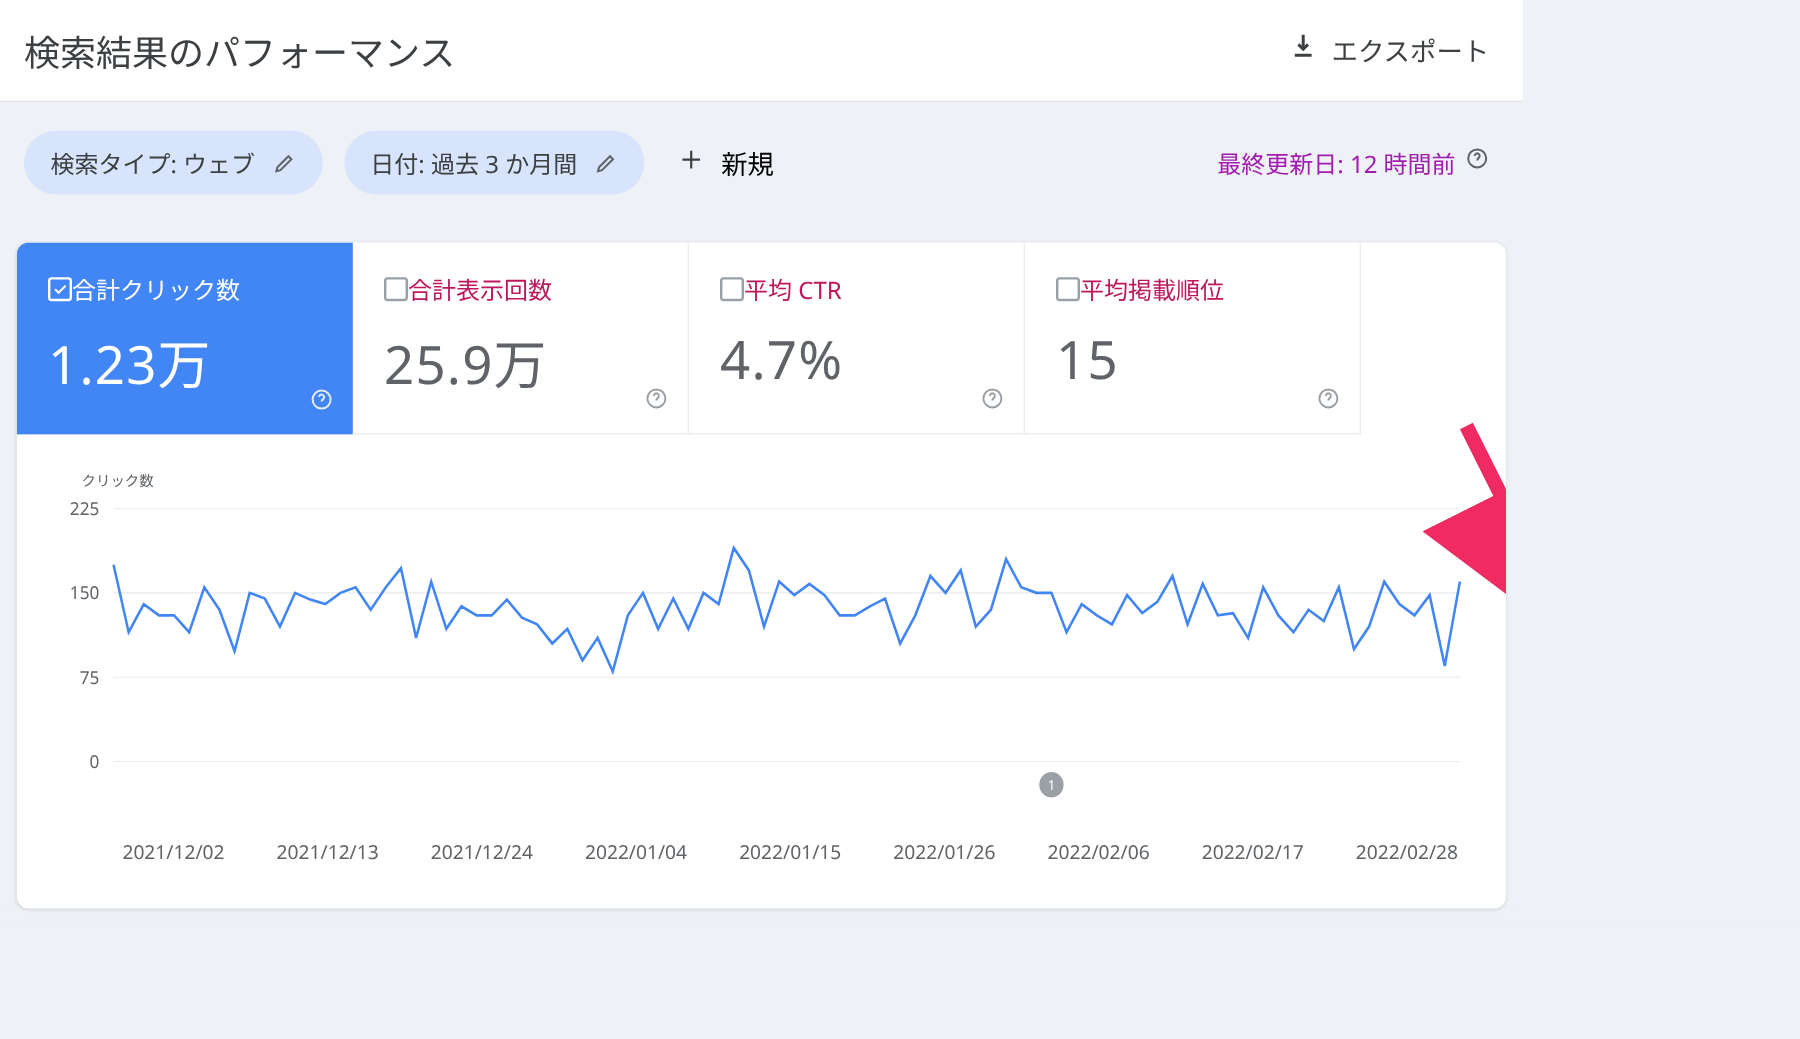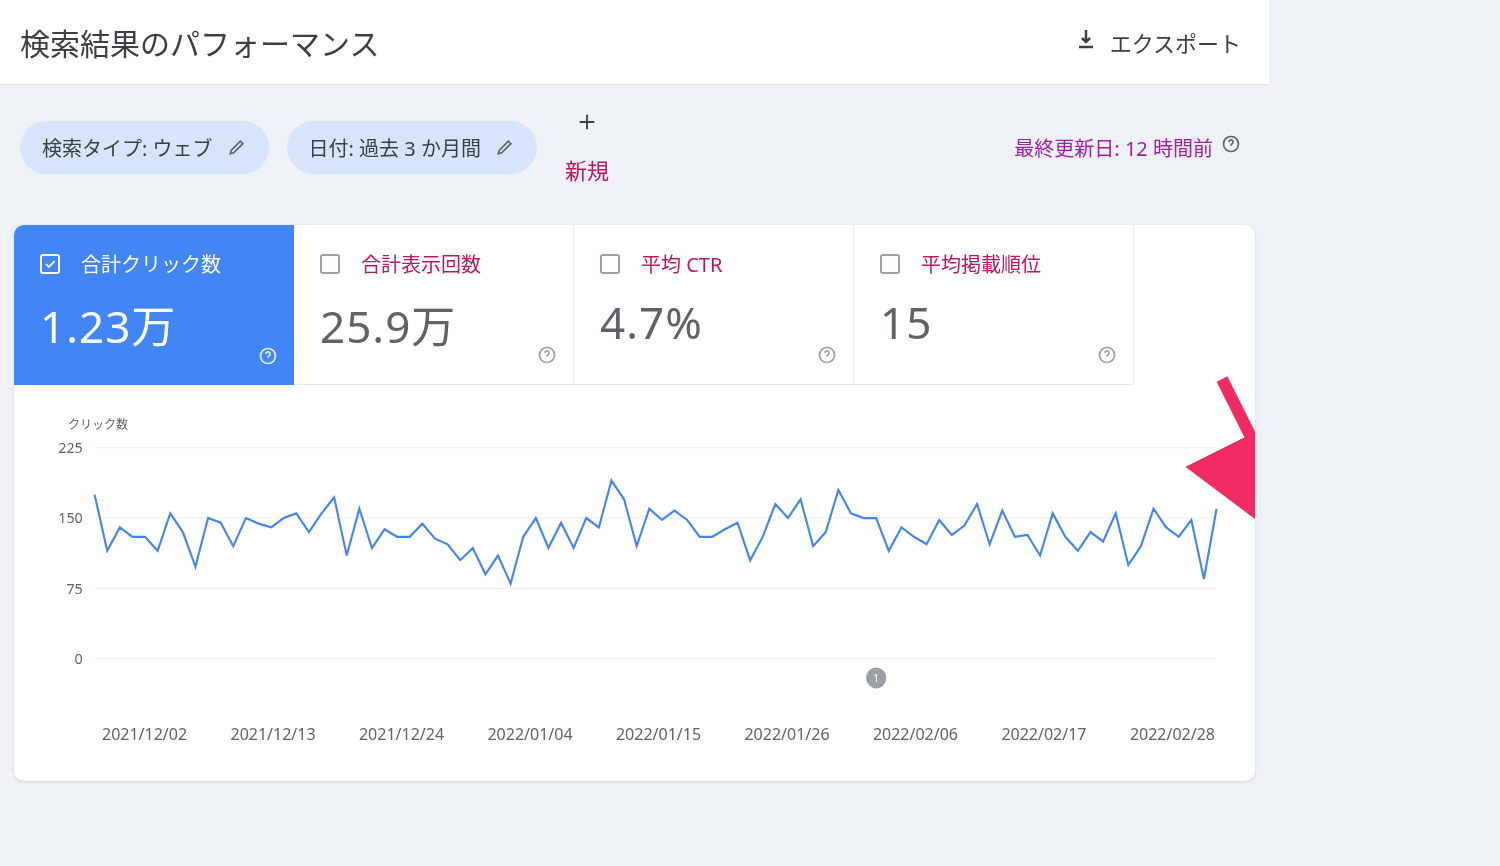--- a/index.html
+++ b/index.html
@@ -1,40 +1,40 @@
 <!DOCTYPE html>
 <html><head>
 <meta charset="utf-8">
 <style>
   html,body{margin:0;padding:0;font-family:"Noto Sans","Noto Sans CJK JP","Helvetica Neue",Arial,sans-serif;background:#eef1f6;color:#3c4043;}
   .page{width:1269px;background:#eef1f6;box-sizing:border-box;}
   
   .hdr{display:flex;align-items:center;justify-content:space-between;padding:20px 28px 20px 20px;background:#fff;}
   .hdr h1{margin:0;font-size:30px;font-weight:400;color:#3c4043;}
-  .export-btn{display:flex;align-items:center;gap:12px;font-size:22px;color:#3c4043;cursor:pointer;}
+  .export-btn{display:flex;align-items:flex-start;gap:12px;font-size:22px;color:#3c4043;cursor:pointer;}
   .export-btn svg{width:24px;height:24px;fill:#3c4043;}
   .divider{height:1px;background:#e1e3e6;}
   
   .filters-row{display:flex;align-items:center;justify-content:space-between;padding:24px 28px 40px 20px;}
   .chips{display:flex;align-items:center;gap:18px;}
   .chip{display:flex;align-items:center;gap:14px;background:#d7e4fb;border-radius:999px;padding:12px 22px;font-size:20px;color:#3c4043;cursor:pointer;}
   .chip-icon{display:flex;align-items:center;}
   .chip-icon svg{width:20px;height:20px;stroke:#5f6368;fill:none;stroke-width:2;}
   .chip-close svg{stroke:#5f6368;}
-  .new-btn{display:flex;align-items:center;gap:14px;font-size:22px;color:#be185d;cursor:pointer;padding-left:10px;flex-direction:column;}
+  .new-btn{display:flex;align-items:center;gap:14px;font-size:22px;color:#000000;cursor:pointer;padding-left:10px;}
   .new-btn svg{width:22px;height:22px;stroke:#3c4043;stroke-width:2;fill:none;}
   .updated{font-size:20px;color:#a21caf;display:flex;gap:8px;}
   .updated svg{width:20px;height:20px;stroke:#5f6368;fill:none;stroke-width:2;}
   
   .card{margin:0 14px 14px 14px;background:#fff;border-radius:10px;box-shadow:0 1px 3px rgba(60,64,67,.15);overflow:hidden;}
   .metrics{display:flex;}
   .metric{position:relative;width:280px;box-sizing:border-box;padding:24px 26px 28px 26px;border-right:1px solid #e8eaed;border-bottom:1px solid #e8eaed;cursor:pointer;}
   .metric:nth-child(4){border-right:1px solid #e8eaed;}
   .metric.active{background:#4285f4;color:#fff;border-right:none;border-bottom:none;}
-  .metric-top{display:flex;align-items:center;gap:21px;margin-bottom:14px;}
+  .metric-top{display:flex;align-items:center;gap:0;margin-bottom:14px;}
   .cbox{width:20px;height:20px;border:2px solid #9aa0a6;border-radius:3px;box-sizing:border-box;display:flex;align-items:center;justify-content:center;}
   .metric.active .cbox{border-color:#fff;background:transparent;}
   .cbox svg{width:14px;height:14px;stroke:#fff;stroke-width:3;fill:none;display:none;}
   .metric.active .cbox svg{display:block;}
   .metric-label{font-size:20px;}
   .metric.active .metric-label{color:#fff;}
   .metric:not(.active) .metric-label{color:#be185d;}
   .metric-value{font-size:44px;font-weight:400;letter-spacing:1px;}
   .metric:not(.active) .metric-value{color:#5f6368;}
   .metric-help{position:absolute;right:16px;bottom:14px;}

